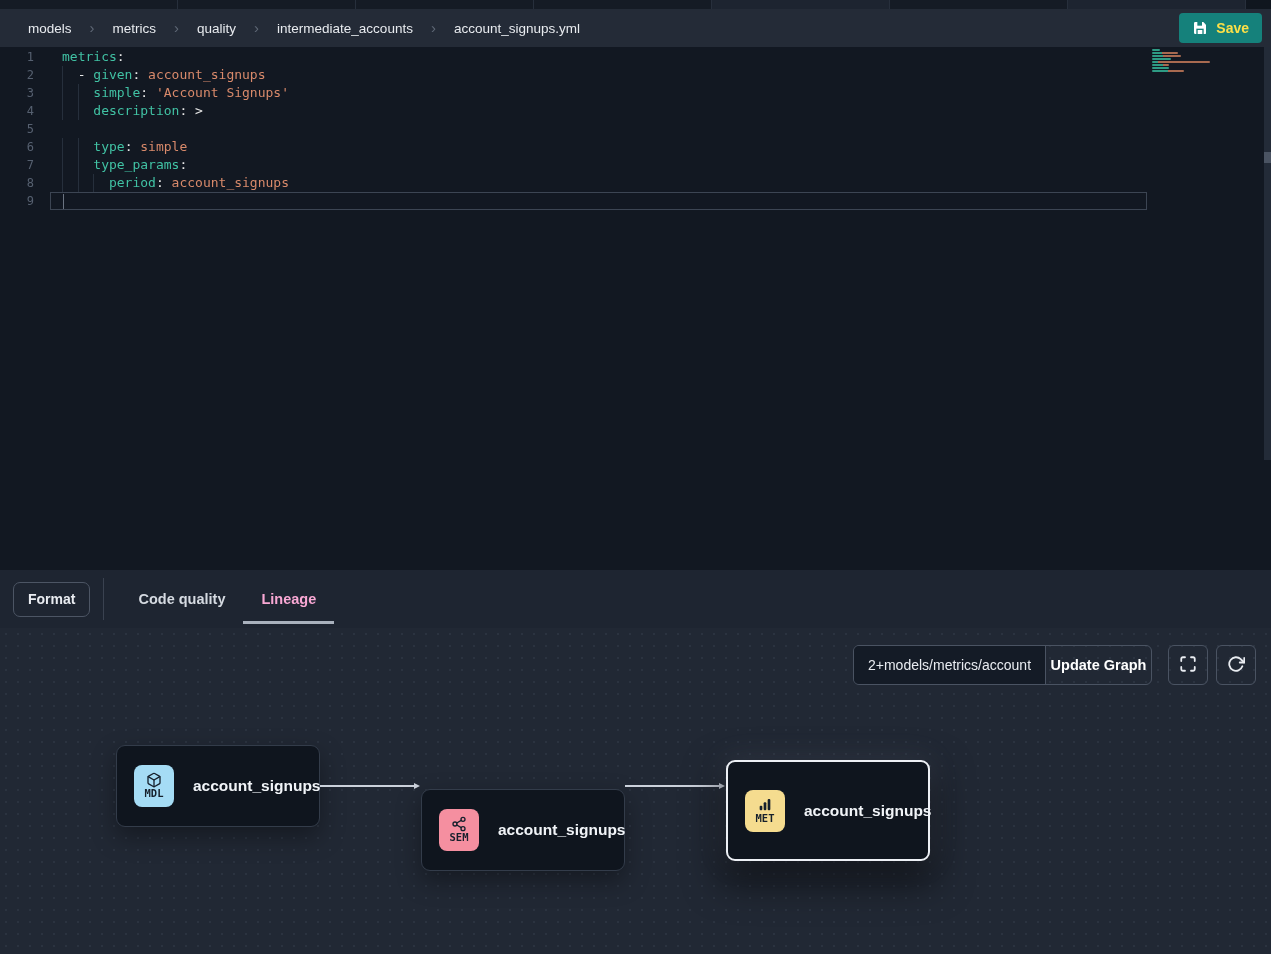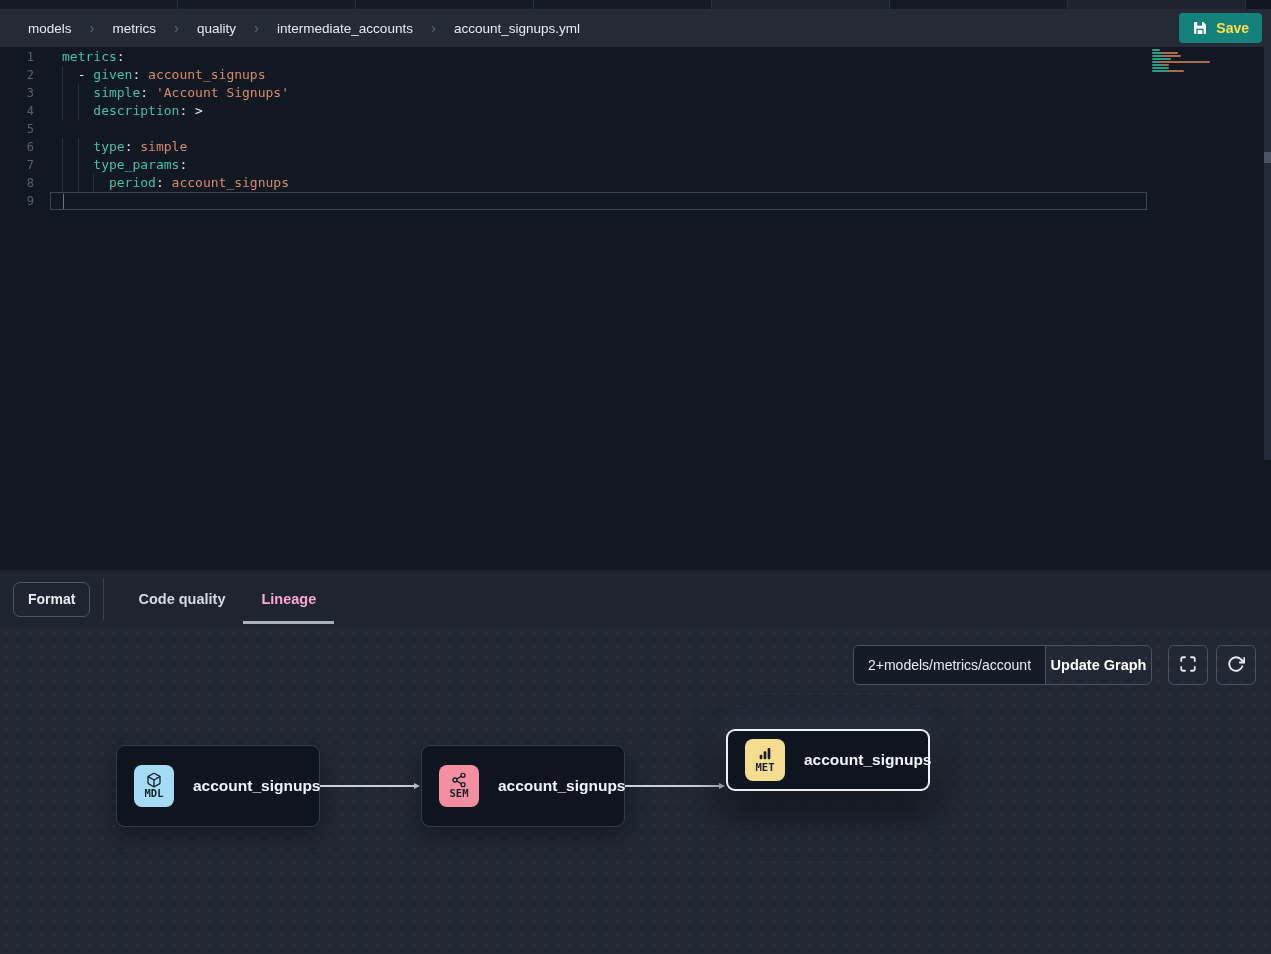--- a/index.html
+++ b/index.html
@@ -66,21 +66,21 @@
   #update-graph-button { height:100%; width:105px; background:transparent; border:none; color:#FFFFFF;
     font-size:14.5px; font-weight:600; font-family:Liberation Sans, sans-serif; cursor:pointer; }
   .icon-button { width:40px; height:40px; background:transparent; border:1px solid #4A5362; border-radius:6px;
     display:flex; align-items:center; justify-content:center; cursor:pointer; }
   #fullscreen-button { margin-left:16px; }
   #refresh-button { margin-left:8px; }
 
   .lineage-node { position:absolute; top:117px; width:204px; height:82px; background:#0F151E;
     border:1px solid #333C4A; border-radius:9px; display:flex; align-items:center; padding-left:17px;
     box-shadow:0 10px 24px rgba(0,0,0,0.35); cursor:pointer; }
-  .lineage-node.selected { top:101px; height:62px; border:2px solid #EDF0F5;
+  .lineage-node.selected { top:132px; height:101px; border:2px solid #EDF0F5;
     box-shadow:0 16px 36px 6px rgba(0,0,0,0.55), 0 0 28px rgba(175,190,220,0.18); }
   .node-badge { width:40px; height:42px; border-radius:8px; display:flex; flex-direction:column;
     align-items:center; justify-content:center; flex:0 0 auto; }
   .node-badge svg { display:block; }
   .badge-text { font-family:"DejaVu Sans Mono", monospace; font-size:10.5px; font-weight:700; color:#16202C; line-height:1.1; }
   .node-label { margin-left:19px; color:#F1F4F8; font-size:15.5px; font-weight:600; }
 
   .edge { position:absolute; top:157px; height:1.5px; background:#CBD1DB; }
   .edge-arrow { position:absolute; top:154.5px; width:0; height:0;
     border-left:6px solid #CBD1DB; border-top:3.5px solid transparent; border-bottom:3.5px solid transparent; }
@@ -220,21 +220,21 @@
               <polyline points="3.27 6.96 12 12.01 20.73 6.96"></polyline>
               <line x1="12" y1="22.08" x2="12" y2="12"></line>
             </svg>
           </span>
           <span class="badge-text">MDL</span>
         </div>
         <span class="node-label">account_signups</span>
       </div>
       <div class="edge" style="left: 320px; width: 94px;"></div>
       <div class="edge-arrow" style="left: 414px;"></div>
-      <div class="lineage-node" style="left: 421px;">
+      <div class="lineage-node" style="left: 421px; margin-top: 44px;">
         <div class="node-badge" style="background: rgb(245, 143, 160);">
           <span>
             <svg width="16" height="16" viewBox="0 0 24 24" fill="none" stroke="#16202C" stroke-width="2" stroke-linecap="round" stroke-linejoin="round">
               <circle cx="18" cy="5" r="3"></circle>
               <circle cx="6" cy="12" r="3"></circle>
               <circle cx="18" cy="19" r="3"></circle>
               <line x1="8.59" y1="13.51" x2="15.42" y2="17.49"></line>
               <line x1="15.41" y1="6.51" x2="8.59" y2="10.49"></line>
             </svg>
           </span>

